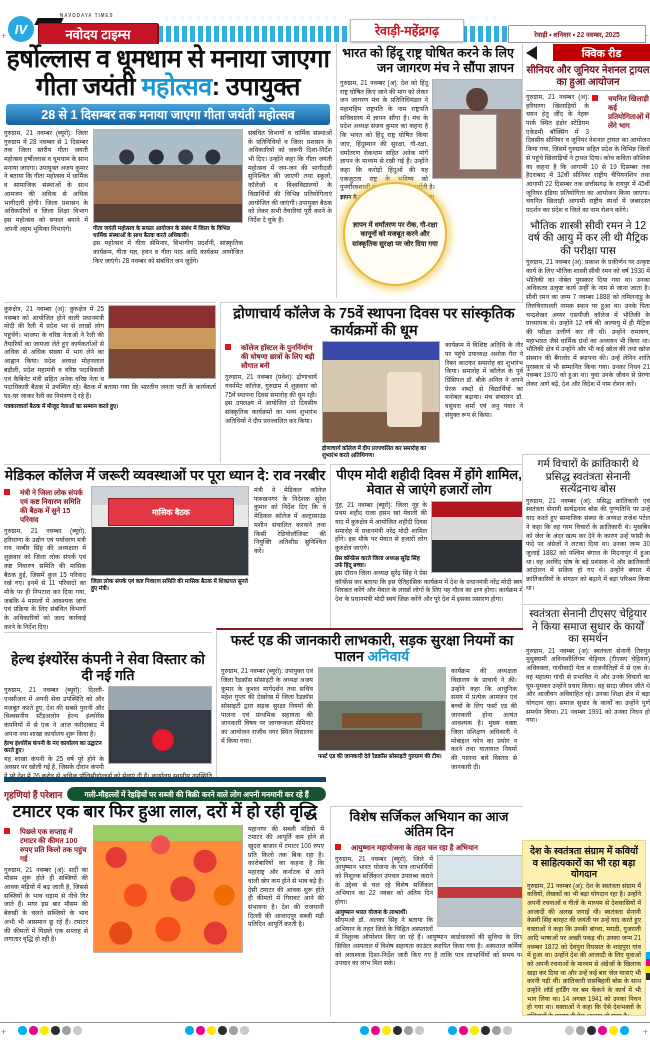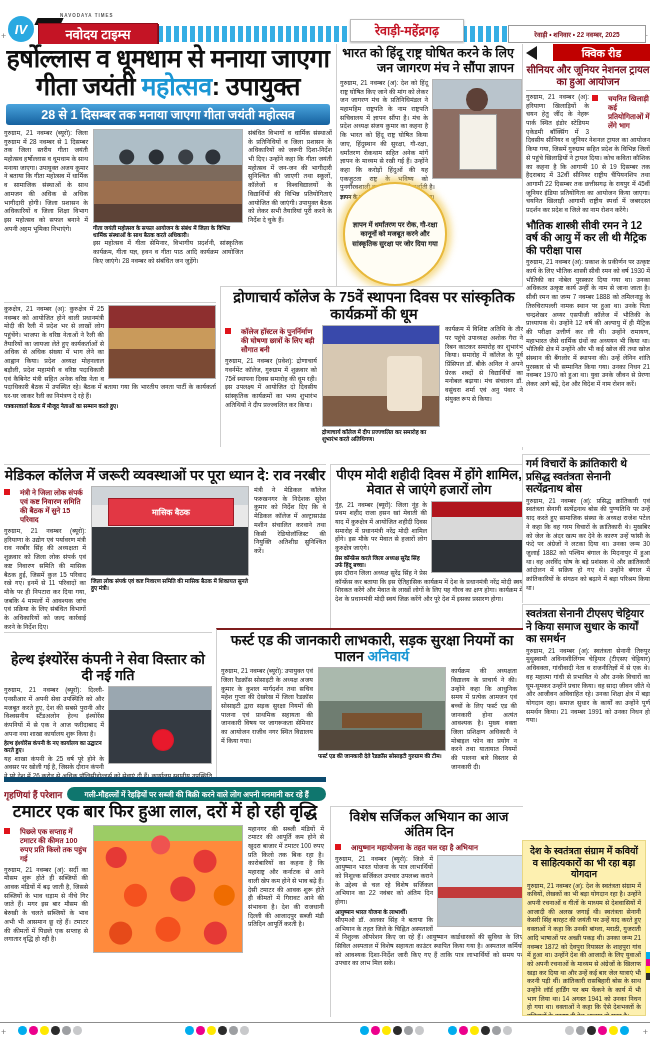--- a/index.html
+++ b/index.html
@@ -57,28 +57,28 @@
   .callout{position:absolute;left:6px;top:138px;width:104px;height:104px;border-radius:50%;background:#fffdf4;
       border:2px solid #e8b93c;box-shadow:0 0 7px 4px rgba(242,204,92,.75);display:flex;align-items:center;
       text-align:center;font-size:6.8px;font-weight:bold;color:#222;padding:7px;box-sizing:border-box;line-height:1.35;}
   
   .rail{left:522px;top:44px;width:124px;height:406px;border-left:1px solid #cfcfcf;padding-left:3px;}
   .qr-head{display:flex;align-items:center;gap:16px;margin-bottom:3px;}
   .qr-tri{width:0;height:0;border-top:7px solid transparent;border-bottom:7px solid transparent;border-right:11px solid #1a1a1a;}
   .qr-box{flex:1;background:#c00000;color:#fff;font-weight:900;font-size:11px;text-align:center;padding:1px 0;}
   .rail-h{font-size:10px;line-height:1.2;font-weight:900;text-align:center;color:#7a1220;
           border-bottom:1px solid #b5b5b5;padding-bottom:2px;margin-bottom:2px;}
-  .rail-h2{font-size:10.5px;line-height:1.2;font-weight:700;margin:4px 0 2px 0;color:#101010;}
+  .rail-h2{font-size:10.5px;line-height:1.2;font-weight:400;text-align:center;margin:4px 0 2px 0;color:#101010;}
   .tr-bullet{float:right;width:58px;margin:1px 0 2px 3px;}
   
   .rally{left:4px;top:302px;width:212px;height:158px;border-top:1px solid #cfcfcf;padding-top:2px;}
   .h15{font-size:14.5px;line-height:1.15;font-weight:900;text-align:center;margin-bottom:3px;}
   .ph-rally{float:right;width:108px;height:74px;margin:0 0 2px 4px;background:
       linear-gradient(180deg,#8e2f2f 0 30%,#c99a5b 30% 60%,#7b4a34 60% 100%);}
-  .college{left:220px;top:286px;width:298px;height:158px;border-top:1px solid #cfcfcf;border-left:1px solid #cfcfcf;padding:2px 0 0 4px;}
+  .college{left:220px;top:302px;width:298px;height:158px;border-top:1px solid #cfcfcf;border-left:1px solid #cfcfcf;padding:2px 0 0 4px;}
   .ph-college{width:118px;height:102px;background:
       linear-gradient(180deg,#3949ab 0 18%,#d7c8b2 18% 70%,#7e5c45 70% 100%);}
   .ph-college:before{content:"";position:absolute;left:55%;top:30%;width:30%;height:55%;background:#efe3d0;border-radius:4px;}
   
   .medical{left:4px;top:464px;width:322px;height:164px;border-top:1px solid #cfcfcf;padding-top:2px;}
   .ph-medical{width:158px;height:90px;background:linear-gradient(180deg,#cfd4d8 0 20%,#e8e8e8 20% 45%,#33383d 45% 100%);}
   .med-banner{position:absolute;left:10%;top:12%;width:80%;height:30%;background:#e23744;color:#fff;font-weight:900;
       font-size:8px;display:flex;align-items:center;justify-content:center;border:1px solid #9c1b25;}
   .shahidi{left:330px;top:464px;width:188px;height:164px;border-top:1px solid #cfcfcf;border-left:1px solid #cfcfcf;padding:2px 0 8px 4px;}
   .h13{font-size:13px;line-height:1.18;font-weight:900;text-align:center;margin-bottom:3px;}
@@ -93,21 +93,21 @@
       linear-gradient(180deg,#9aa7b0 0 30%,#343a42 30% 100%);}
   .ph-health:before{content:"";position:absolute;left:42%;top:55%;width:22px;height:22px;border-radius:50%;
       background:radial-gradient(circle,#e8192c 60%,#a00f1d 100%);}
   .firstaid{left:216px;top:628px;width:302px;height:170px;border-top:2px solid #7f1d1d;border-left:1px solid #cfcfcf;padding:2px 0 8px 4px;}
   .ph-firstaid{width:128px;height:84px;background:linear-gradient(180deg,#aab9ad 0 40%,#6f7d71 40% 75%,#54483c 75% 100%);}
   .ph-firstaid:before{content:"";position:absolute;left:18%;top:55%;width:64%;height:18%;background:#7a5230;}
   
   .tomato{left:4px;top:777px;width:322px;height:208px;border-top:5px solid #0c4a6e;padding-top:4px;}
   .kickrow{display:flex;align-items:center;gap:5px;margin:1px 0 2px 0;}
   .kicker{color:#8a1522;font-weight:900;font-size:9px;white-space:nowrap;}
-  .strip-pill{flex:1;background:#0f766e;color:#fff;font-weight:bold;font-size:7.5px;text-align:center;
+  .strip-pill{flex:1;background:#14532d;color:#fff;font-weight:bold;font-size:7.5px;text-align:center;
       border-radius:8px;padding:2px 4px;}
   .h17{font-size:17px;line-height:1.1;font-weight:900;text-align:center;margin:1px 0 3px 0;}
   .ph-tomato{width:150px;height:128px;background:
       radial-gradient(circle at 15% 25%,#e53935 10px,transparent 11px),
       radial-gradient(circle at 45% 15%,#ef5350 9px,transparent 10px),
       radial-gradient(circle at 75% 28%,#e53935 11px,transparent 12px),
       radial-gradient(circle at 28% 55%,#f4511e 11px,transparent 12px),
       radial-gradient(circle at 60% 50%,#e53935 12px,transparent 13px),
       radial-gradient(circle at 88% 55%,#ef6c00 10px,transparent 11px),
       radial-gradient(circle at 18% 85%,#e64a19 11px,transparent 12px),

